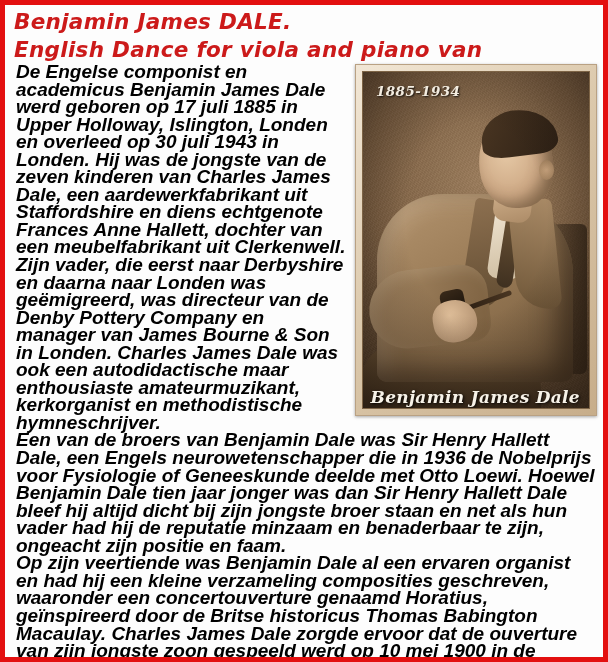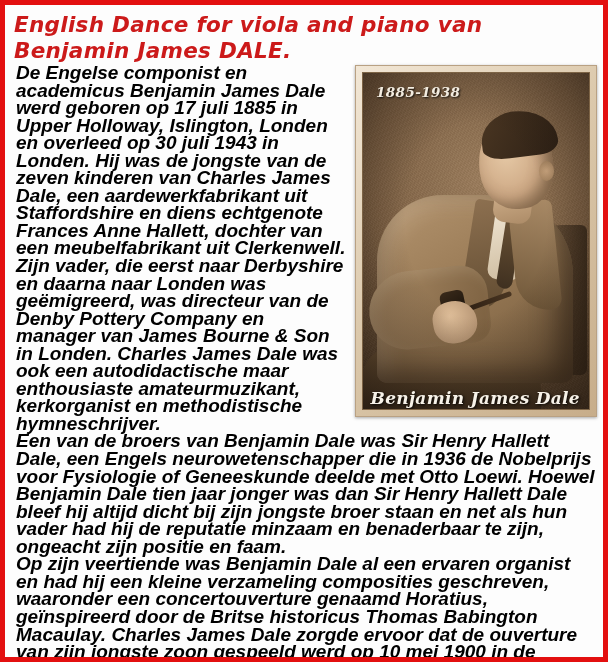--- a/index.html
+++ b/index.html
@@ -207,22 +207,22 @@
     margin: 0 0 0 4px;
   }
   .body-text p { margin: 0; }
 </style>
 </head>
 <body>
 
 <div id="page">
   <div id="inner">
 
+    <div class="title title-line2">Benjamin James DALE.</div>
     <div class="title">English Dance for viola and piano van</div>
-    <div class="title title-line2">Benjamin James DALE.</div>
 
     <div class="photo-frame">
       <div class="photo">
         <div class="portrait">
           <div class="p-chair"></div>
           <div class="p-lap"></div>
           <div class="p-body"></div>
           <div class="p-lapelL"></div>
           <div class="p-shirt"></div>
           <div class="p-tie"></div>
@@ -231,21 +231,21 @@
           <div class="p-head"></div>
           <div class="p-hair"></div>
           <div class="p-ear"></div>
           <div class="p-armL"></div>
           <div class="p-pipe-stem"></div>
           <div class="p-pipe-bowl"></div>
           <div class="p-hand"></div>
         </div>
         <div class="grain"></div>
         <div class="p-vignette"></div>
-        <div class="photo-years">1885-1938</div>
+        <div class="photo-years">1885-1934</div>
         <div class="photo-caption">Benjamin James Dale</div>
       </div>
     </div>
 
     <div class="body-text">
       <p>De Engelse componist en academicus Benjamin James Dale werd geboren op 17 juli 1885 in Upper Holloway, Islington, Londen en overleed op 30 juli 1943 in Londen. Hij was de jongste van de zeven kinderen van Charles James Dale, een aardewerkfabrikant uit Staffordshire en diens echtgenote Frances Anne Hallett, dochter van een meubelfabrikant uit Clerkenwell. Zijn vader, die eerst naar Derbyshire en daarna naar Londen was geëmigreerd, was directeur van de Denby Pottery Company en manager van James Bourne &amp; Son in Londen. Charles James Dale was ook een autodidactische maar enthousiaste amateurmuzikant, kerkorganist en methodistische hymneschrijver.</p>
       <p>Een van de broers van Benjamin Dale was Sir Henry Hallett Dale, een Engels neurowetenschapper die in 1936 de Nobelprijs voor Fysiologie of Geneeskunde deelde met Otto Loewi. Hoewel Benjamin Dale tien jaar jonger was dan Sir Henry Hallett Dale bleef hij altijd dicht bij zijn jongste broer staan en net als hun vader had hij de reputatie minzaam en benaderbaar te zijn, ongeacht zijn positie en faam.</p>
       <p><span>Op zijn veertiende was Benjamin Dale al een ervaren organist en had hij een kleine verzameling composities geschreven, waaronder een concertouverture genaamd Horatius, geïnspireerd door de Britse historicus Thomas Babington Macaulay. Charles James Dale zorgde ervoor dat de ouverture van zijn jongste zoon gespeeld werd op 10 mei 1900 in de Portman Rooms, Baker Street Londen. Deze uitvoering werd beloond met een positieve recensie in The Musical Times. Op zijn vijftiende verliet Benjamin Dale de school om te gaan studeren aan de Royal Academy of Music in Londen. Hij begon er in september 1900 te studeren, op dezelfde dag als Sir Arnold Edward Trevor Bax die een vriend voor het leven werd. En hij werd er herenigd met zij vroegere speelpartner, de concertpianist en componist York Bowen, die ook een bijzonder goede vriend bleef voor de rest van zijn leven.</span></p>
     </div>
 

